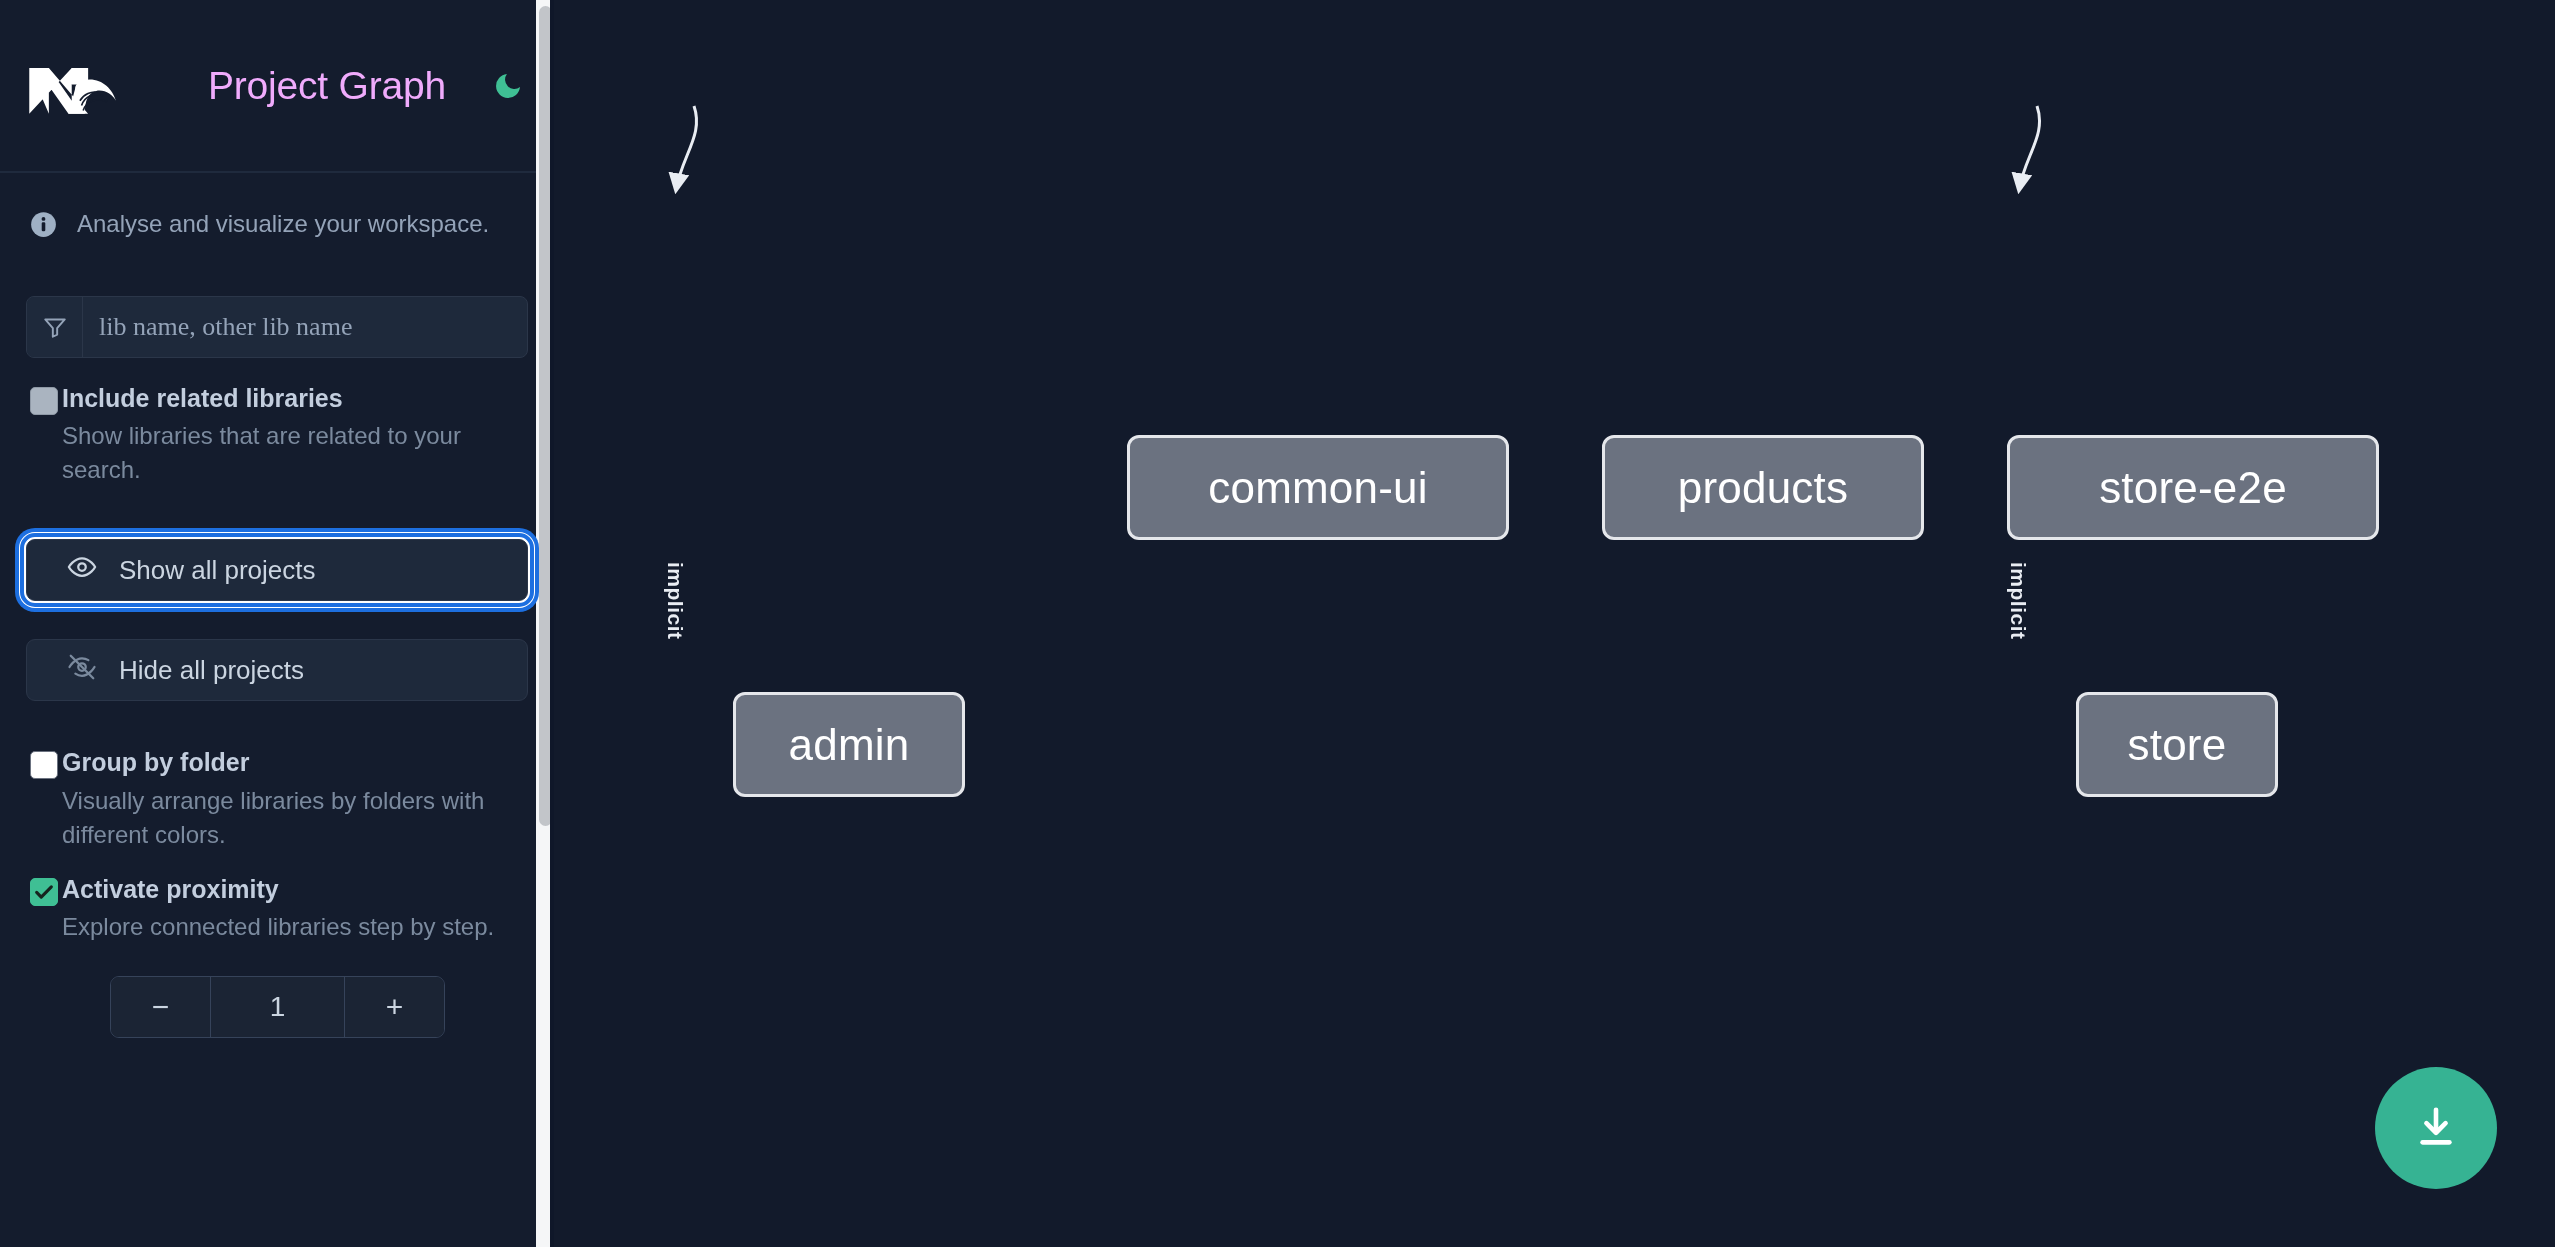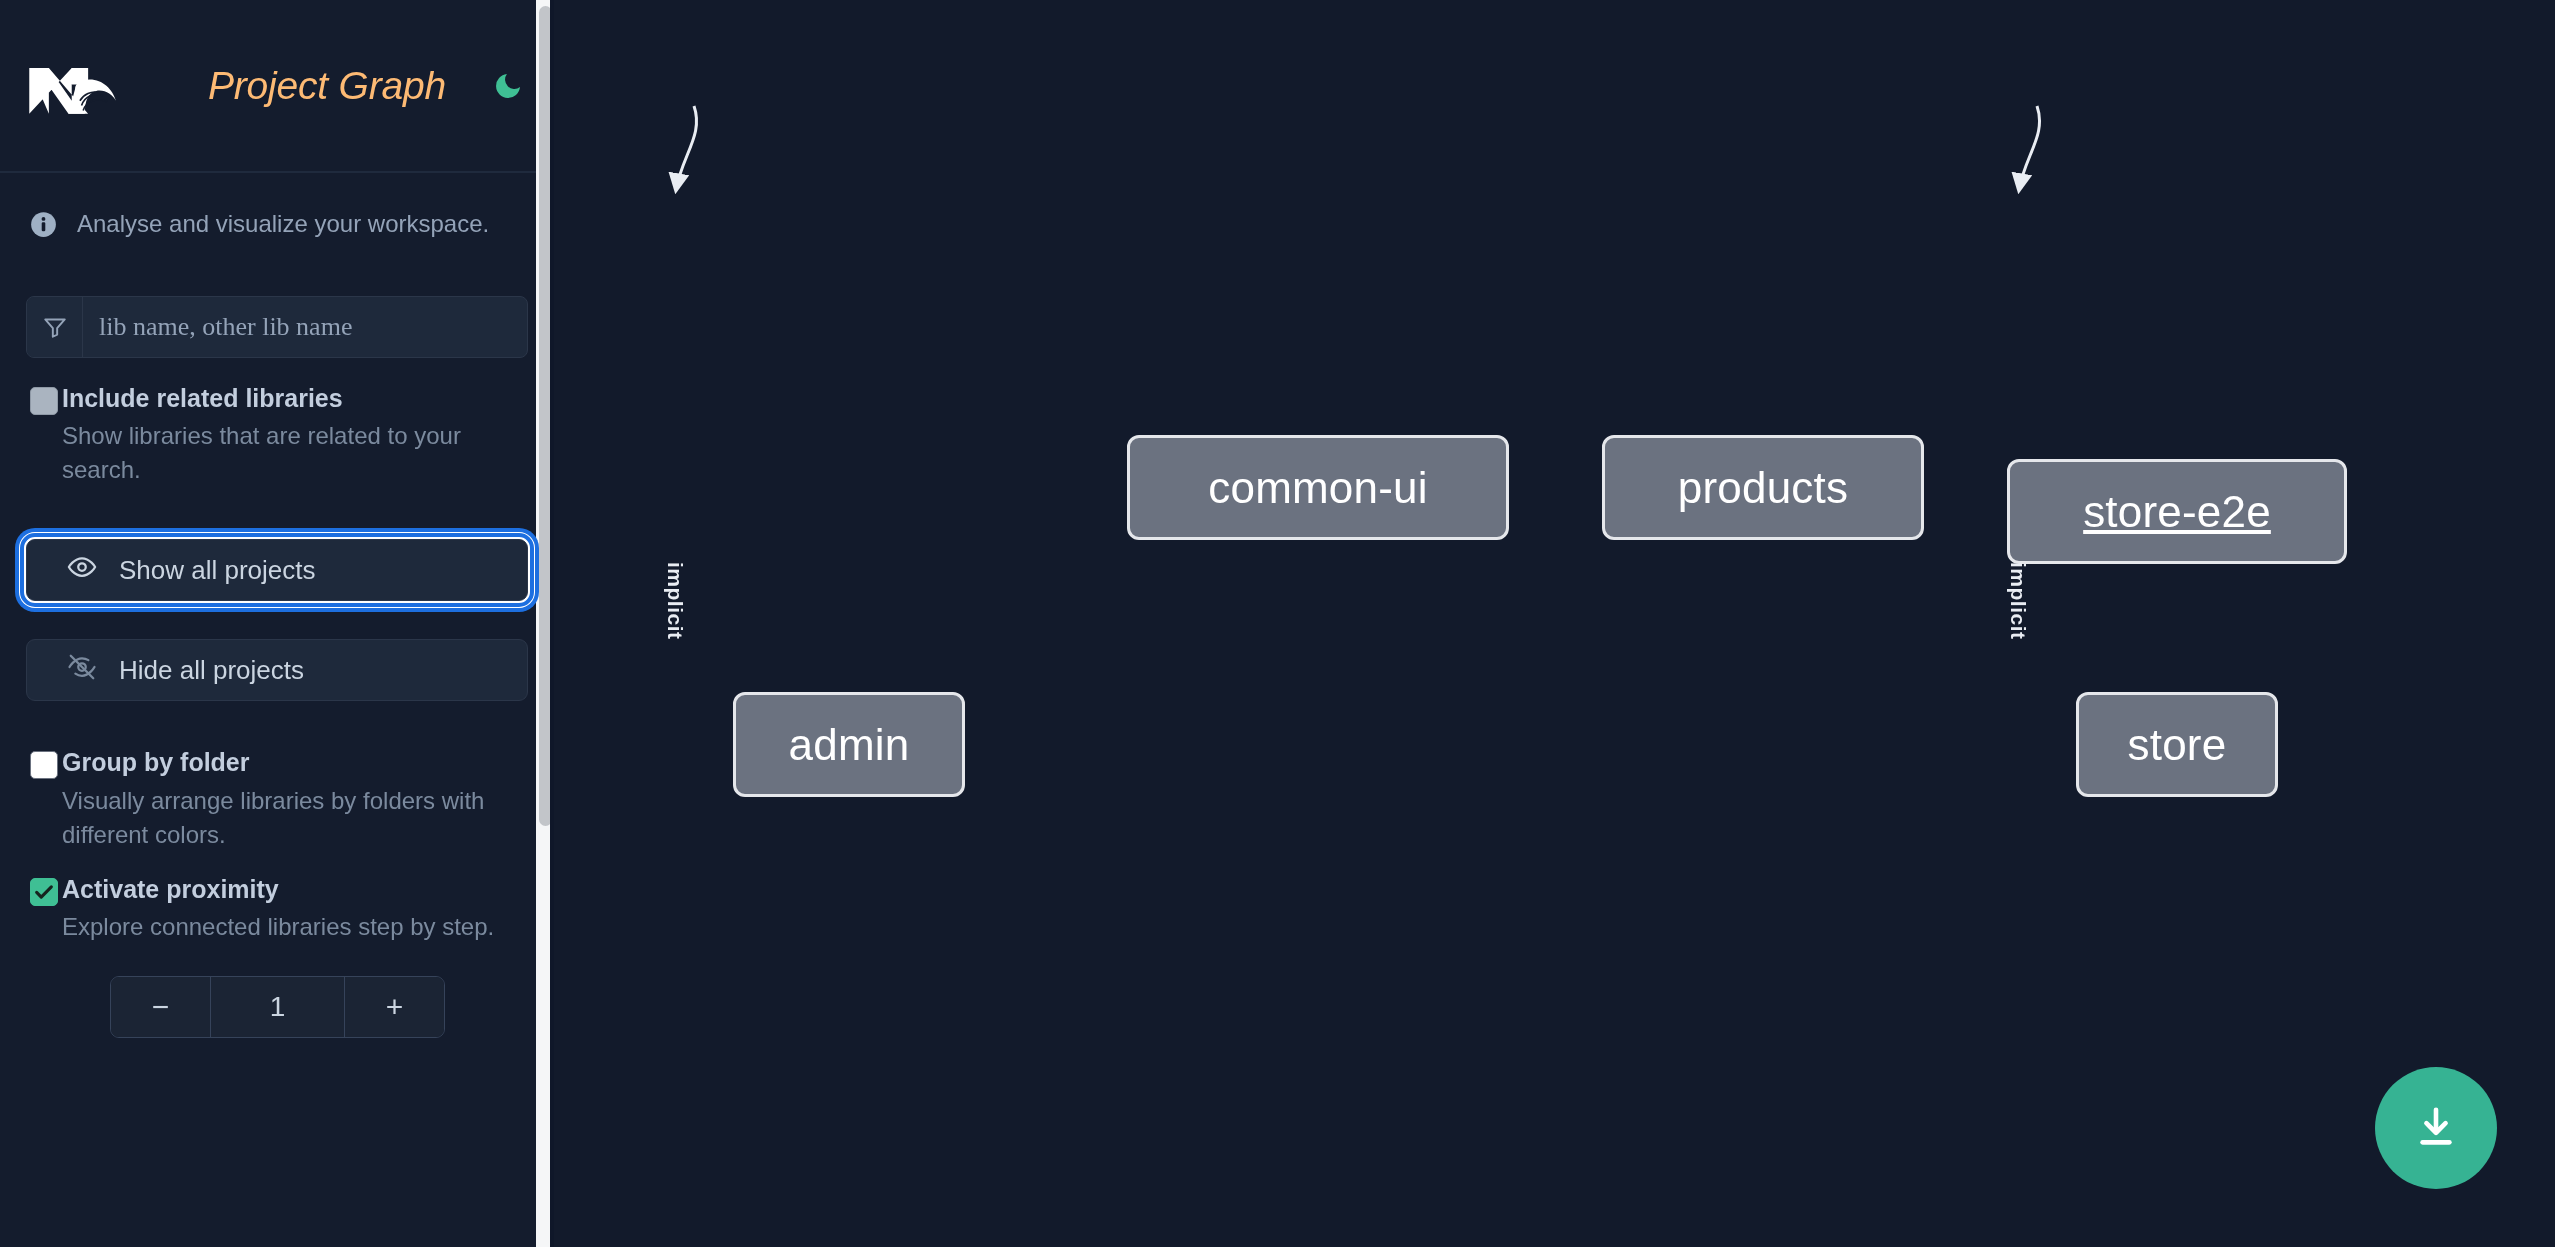--- a/index.html
+++ b/index.html
@@ -24,25 +24,24 @@
     display: flex;
     align-items: center;
     padding-left: 26px;
     border-bottom: 2px solid #1f2a3d;
     gap: 0;
   }
   .nx-logo { width: 98px; height: 66px; flex: 0 0 98px; }
   .app-title {
     font-size: 39px;
     font-weight: 400;
-    color: #fdba74;
+    color: #f0abfc;
     margin-left: 84px;
     letter-spacing: -0.2px;
     white-space: nowrap;
-    font-style: italic;
   }
   .theme-toggle {
     margin-left: 42px;
     width: 40px; height: 40px;
     display: flex; align-items: center; justify-content: center;
     cursor: pointer;
   }
 
   .info-row {
     display: flex; align-items: center;
@@ -344,21 +343,21 @@
       <path d="M140 106 C 150 135, 128 155, 122 190" stroke="#e9edf3" stroke-width="3" fill="none" marker-end="url(#ah)"></path>
       <path d="M1483 106 C 1493 135, 1471 155, 1465 190" stroke="#e9edf3" stroke-width="3" fill="none" marker-end="url(#ah)"></path>
     </svg>
 
     <div class="node" style="left:573px; top:435px; width:382px; height:105px;">
       <span>common-ui</span>
     </div>
     <div class="node" style="left:1048px; top:435px; width:322px; height:105px;">
       <span>products</span>
     </div>
-    <div class="node" style="left:1453px; top:459px; width:340px; height:105px;text-decoration:underline;">
+    <div class="node" style="left:1453px; top:435px; width:372px; height:105px;">
       <span>store-e2e</span>
     </div>
     <div class="node" style="left:179px; top:692px; width:232px; height:105px;">
       <span>admin</span>
     </div>
     <div class="node" style="left:1522px; top:692px; width:202px; height:105px;">
       <span>store</span>
     </div>
 
     <span class="edge-label" style="left:133px; top:562px;">implicit</span>

